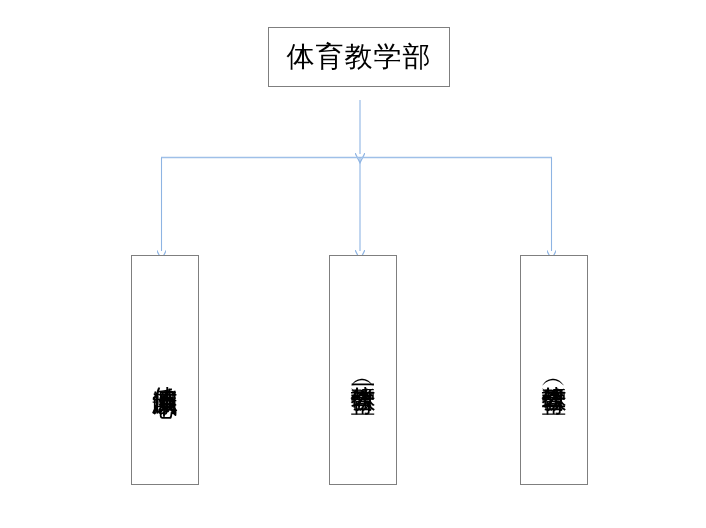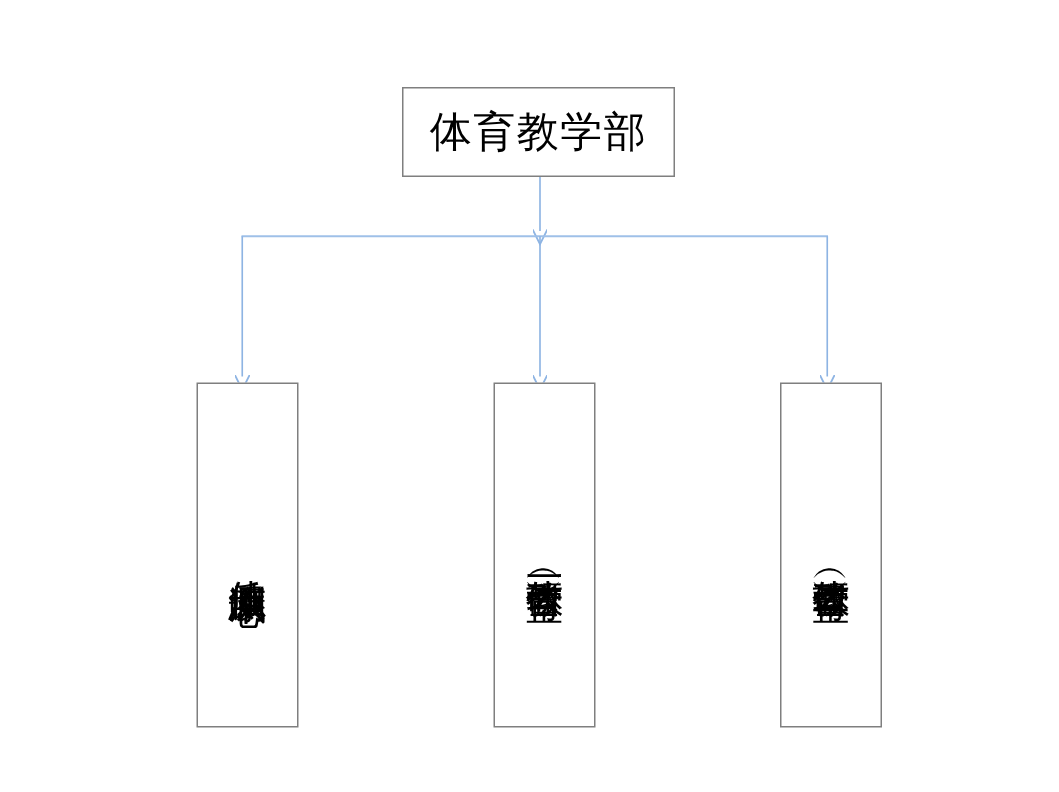--- a/index.html
+++ b/index.html
@@ -21,21 +21,21 @@
   
   .node-box {
     position: absolute;
     box-sizing: border-box;
     border: 1px solid #7f7f7f;
     background: #ffffff;
   }
 
   .node-root {
     left: 268px;
-    top: 58px;
+    top: 27px;
     width: 182px;
     height: 60px;
     display: flex;
     align-items: center;
     justify-content: center;
   }
   .node-root .node-label {
     font-size: 28px;
     line-height: 1;
     letter-spacing: 1px;

